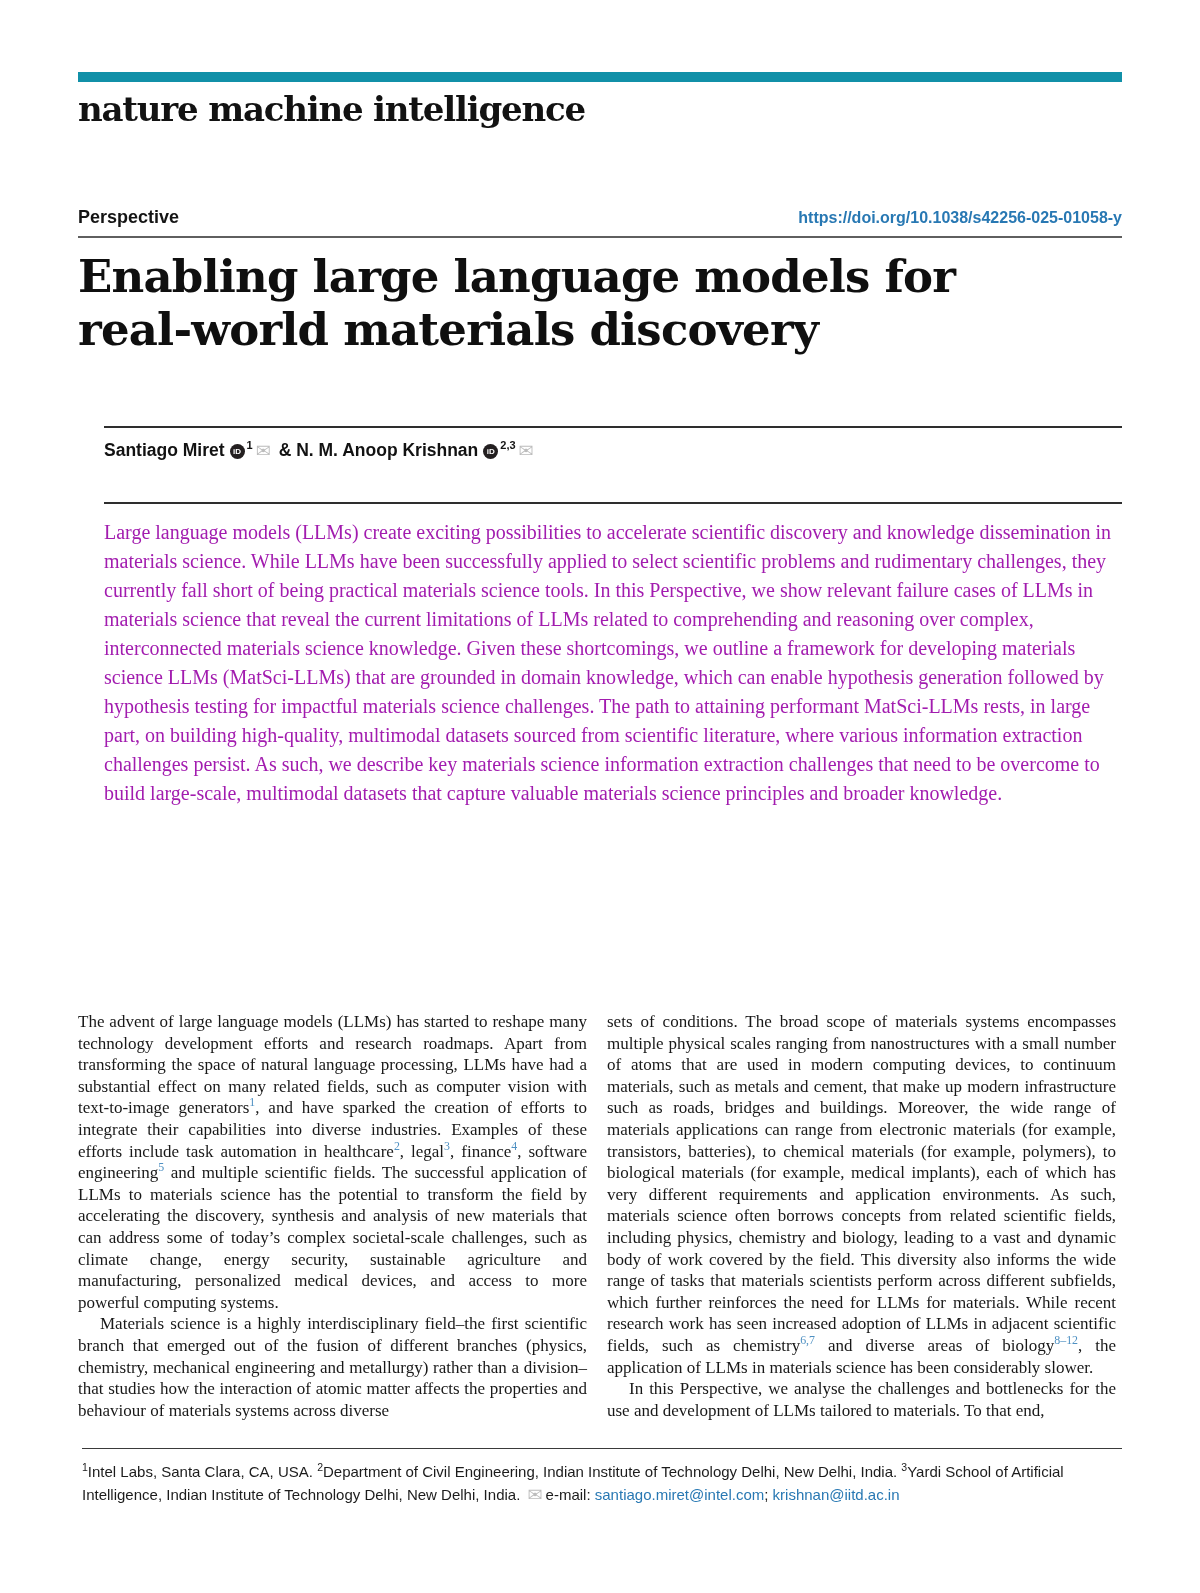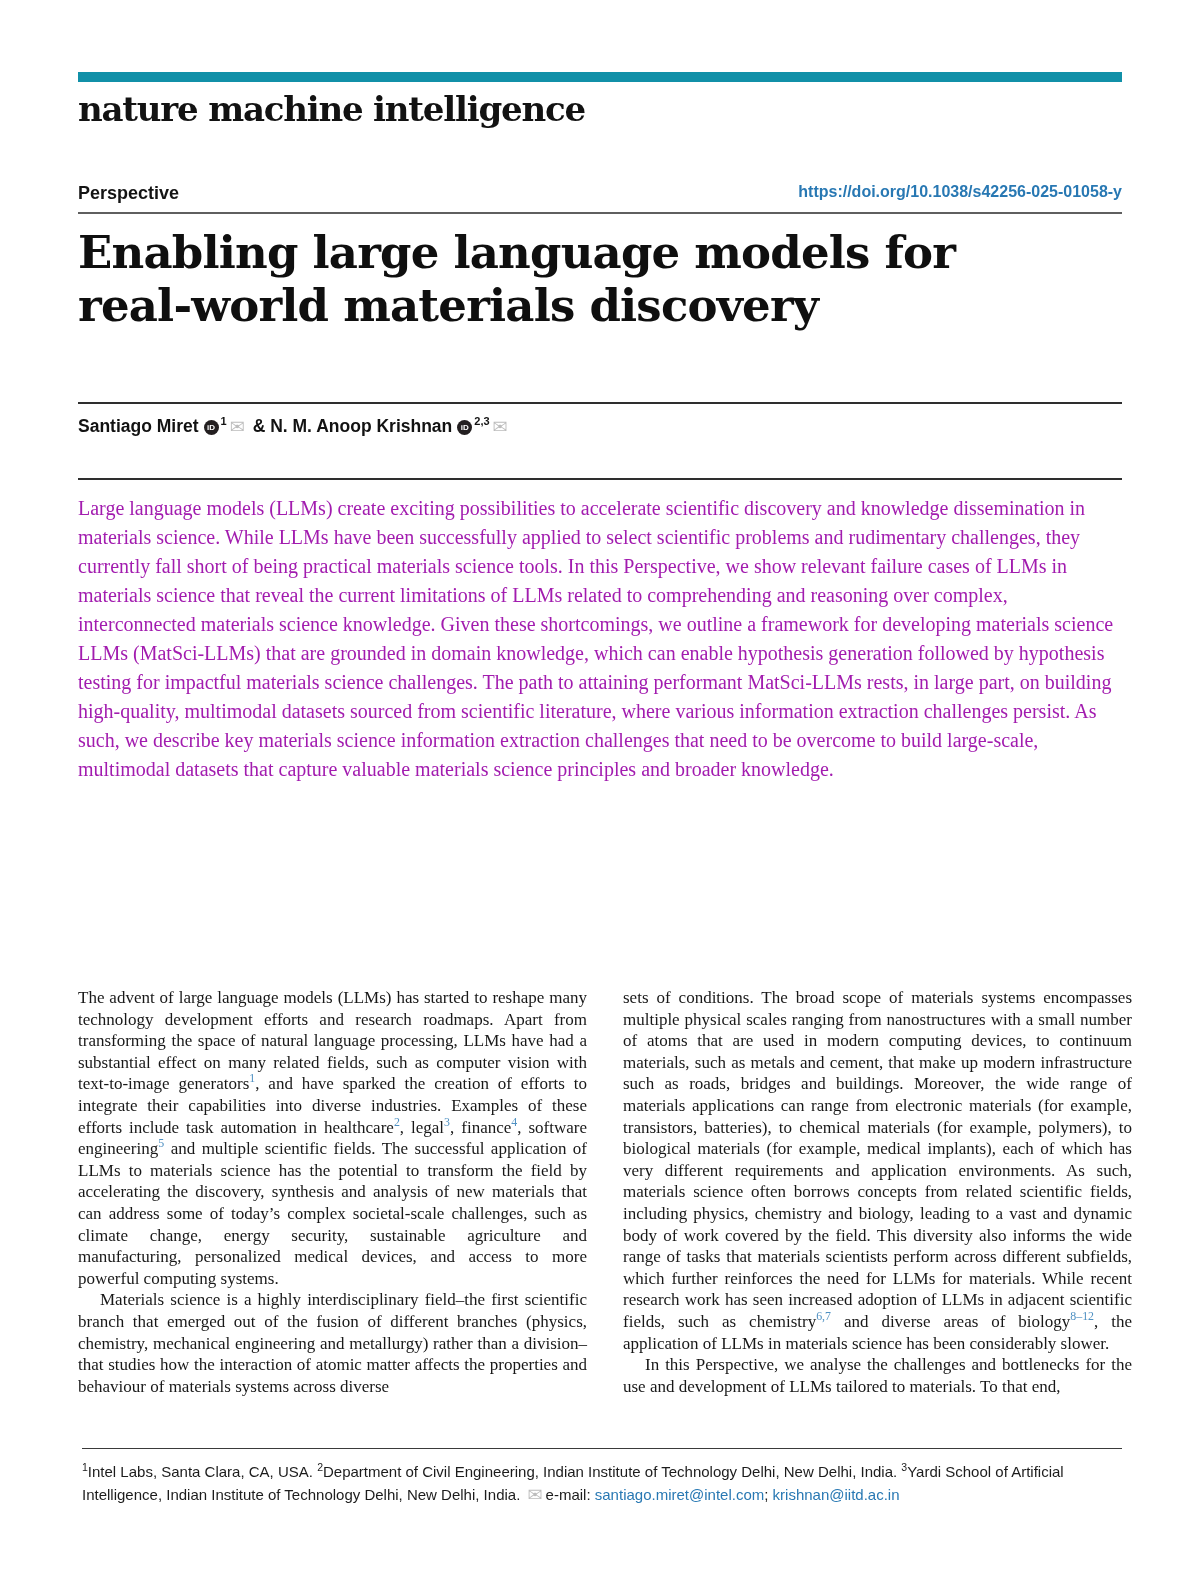--- a/index.html
+++ b/index.html
@@ -20,22 +20,22 @@
   .logo {
     margin-top:7px;
     font-family:"DejaVu Serif", serif;
     font-weight:bold;
     font-size:34px;
     letter-spacing:-1.2px;
     color:#121212;
   }
 
   .header-row {
-    margin-top:54px;
-    display:flex; justify-content:space-between; align-items:flex-start;
+    margin-top:78px;
+    display:flex; justify-content:space-between; align-items:center;
   }
   .article-type { font-size:18px; font-weight:bold; color:#141414; }
   .doi-link { font-size:16px; font-weight:bold; color:#2878b3; text-decoration:none; }
 
   .rule-gray { margin-top:8px; border-top:2px solid #5f5f5f; }
 
   .title {
     margin-top:12px;
     font-family:"DejaVu Serif", serif;
     font-weight:bold;
@@ -61,21 +61,21 @@
   .info-row.serif {
     font-family:"Liberation Serif", serif;
     font-weight:normal; font-size:15.5px;
   }
   .info-row.check {
     display:flex; align-items:center; gap:8px;
     border-bottom:2px solid #2e2e2e;
   }
   .crossmark-badge { width:22px; height:22px; flex:none; display:inline-block; }
 
-  .authors-col { flex:1; min-width:0; }
+  .authors-col { flex:1; min-width:0;margin-left:26px; }
   .author-line {
     border-top:2px solid #2e2e2e;
     padding-top:12px;
     font-size:17.5px; font-weight:bold; color:#121212;
     height:76px;
   }
   .author-line sup { font-size:11px; line-height:0; }
   .orcid-icon {
     display:inline-flex; align-items:center; justify-content:center;
     width:15px; height:15px; border-radius:50%;
@@ -86,21 +86,21 @@
   .env-icon { color:#bdbdbd; font-weight:normal; font-size:18px; margin:0 3px; vertical-align:-1px; }
 
   .abstract {
     border-top:2px solid #2e2e2e;
     padding-top:14px;
     font-family:"Liberation Serif", serif;
     font-size:20px; line-height:29px;
     color:#a21caf;
   }
 
-  .columns { display:flex; gap:36px; }
+  .columns { display:flex; gap:20px; }
   .col { width:509px; flex:none; }
   .body-para {
     font-family:"Liberation Serif", serif;
     font-size:17px; line-height:21.6px;
     text-align:justify;
     color:#181818;
   }
   .body-para.indent { text-indent:22px; }
   .body-para sup { font-size:70%; line-height:0; }
   .ref { color:#4e90c2; }

